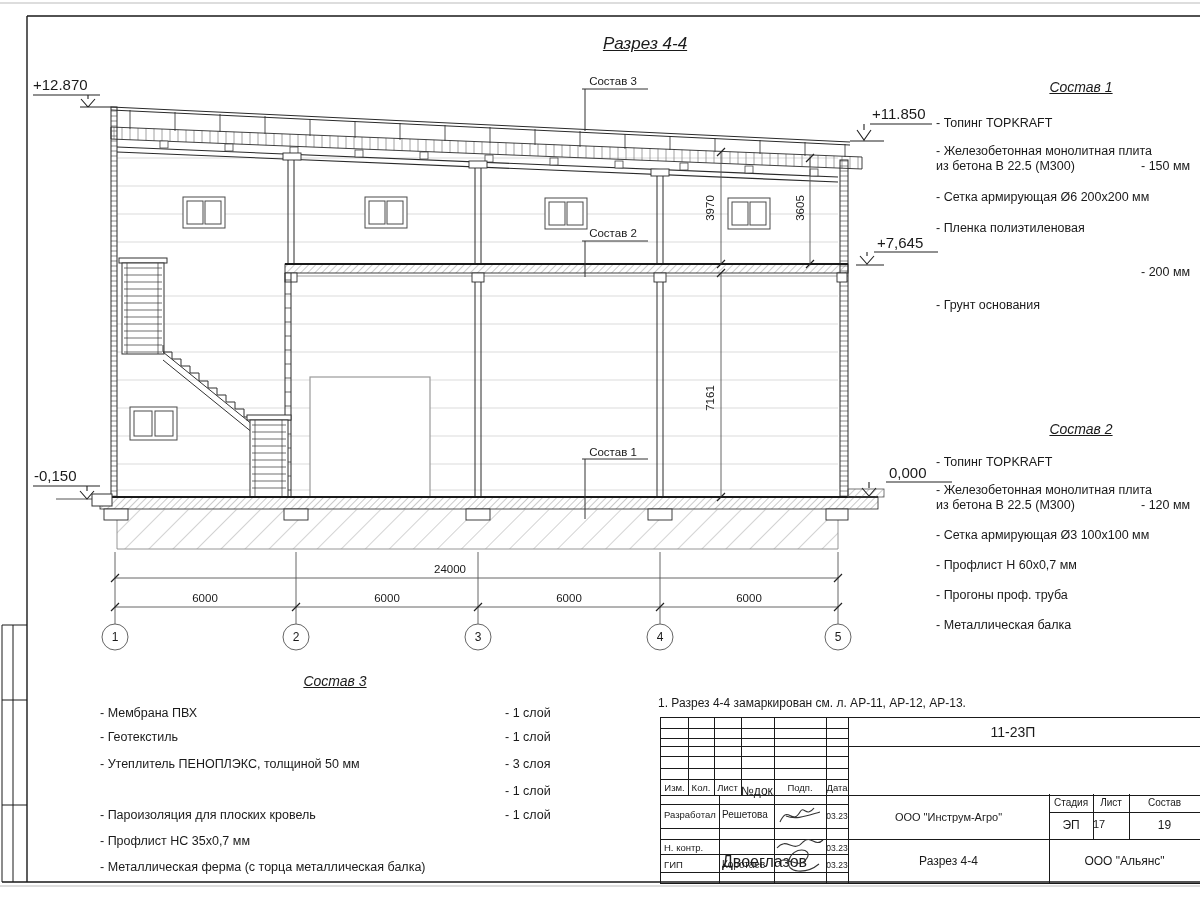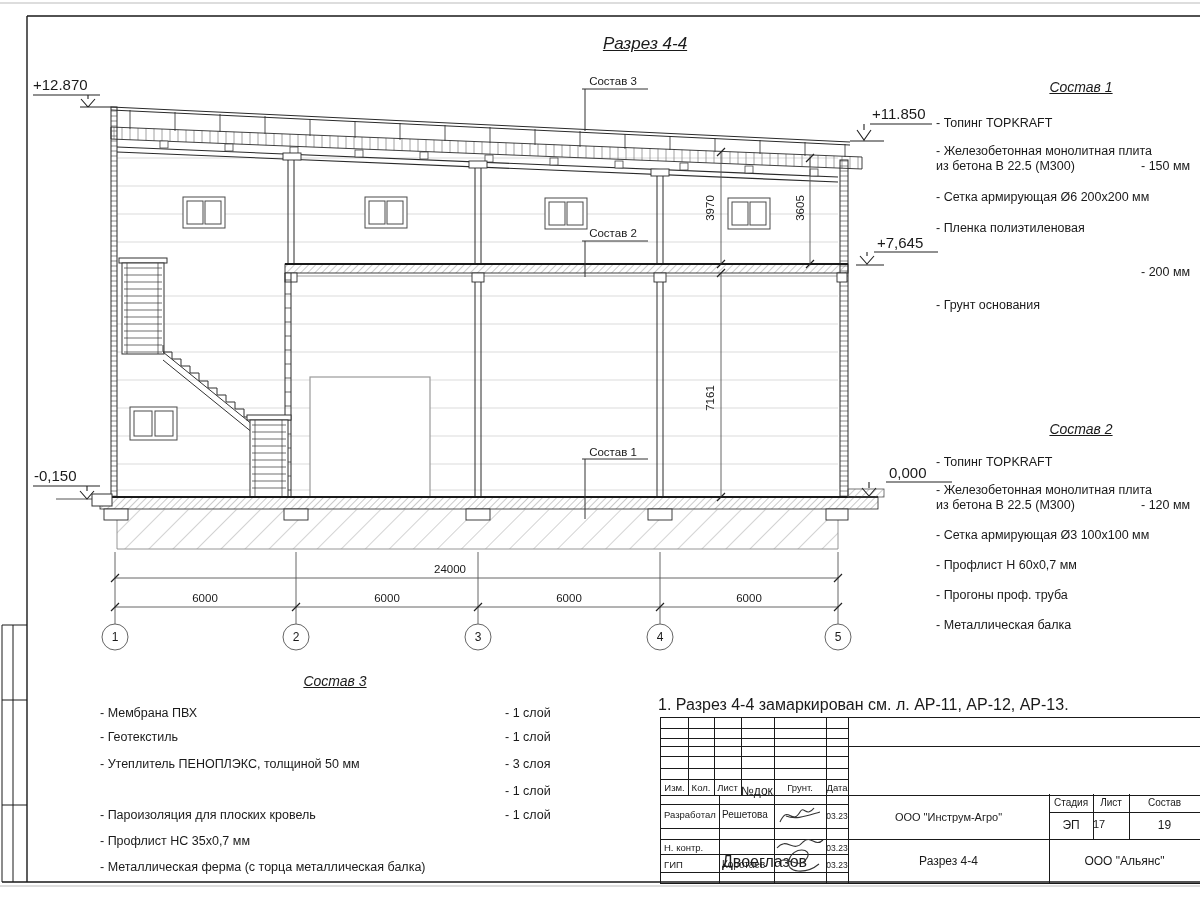--- a/index.html
+++ b/index.html
@@ -21,21 +21,21 @@
     font-size:14px;font-style:italic;text-decoration:underline;}
   .comp .li{position:absolute;left:0;white-space:pre-line;}
   .comp .val{position:absolute;white-space:nowrap;}
   #sostav1{left:936px;top:78px;width:290px;height:250px;}
   #sostav2{left:936px;top:420px;width:290px;height:230px;}
   #sostav3{left:100px;top:672px;width:470px;height:215px;}
   #sostav1 .val,#sostav2 .val{left:205px;}
   #sostav3 .val{left:405px;}
 
   
-  #note{left:658px;top:696px;font-size:16px;}
+  #note{left:658px;top:696px;font-size:12px;}
   #stamp{left:660px;top:717px;width:539px;height:165px;border:1.5px solid #1a1a1a;}
   #stamp .vl{position:absolute;width:1px;background:#1a1a1a;}
   #stamp .hl{position:absolute;height:1px;background:#1a1a1a;}
   #stamp .t{position:absolute;font-size:10px;white-space:nowrap;}
   #stamp .c{text-align:center;}
   #stamp .docnum{left:187px;top:6px;width:330px;font-size:14px;}
   #stamp .descr{left:187px;top:31px;width:352px;font-size:9.5px;line-height:13.5px;white-space:pre-line;}
 </style>
 </head>
 <body>
@@ -298,40 +298,41 @@
   <div class="hl" style="left:0;top:110px;width:187px"></div>
   <div class="hl" style="left:0;top:121px;width:539px"></div>
   <div class="hl" style="left:0;top:136px;width:187px"></div>
   <div class="hl" style="left:0;top:154px;width:187px"></div>
   <div class="hl" style="left:388px;top:94px;width:151px"></div>
 
   <div class="t c" style="left:0;top:64px;width:27px;font-size:9.5px">Изм.</div>
   <div class="t c" style="left:27px;top:64px;width:26px;font-size:9.5px">Кол.</div>
   <div class="t c" style="left:53px;top:64px;width:27px;font-size:9.5px">Лист</div>
   <div class="t c" style="left:80px;top:66px;width:33px;font-size:12px">№док.</div>
-  <div class="t c" style="left:113px;top:64px;width:52px;font-size:9.5px">Грунт.</div>
+  <div class="t c" style="left:113px;top:64px;width:52px;font-size:9.5px">Подп.</div>
   <div class="t c" style="left:165px;top:64px;width:22px;font-size:9.5px">Дата</div>
 
   <div class="t" style="left:3px;top:91px;font-size:9.5px">Разработал</div>
   <div class="t" style="left:61px;top:91px;font-size:10px">Решетова</div>
   <div class="t c" style="left:165px;top:93px;width:22px;font-size:8.5px">03.23</div>
   <div class="t" style="left:3px;top:124px;font-size:9.5px">Н. контр.</div>
   <div class="t" style="left:61px;top:135px;font-size:16px">Двоеглазов</div>
   <div class="t c" style="left:165px;top:125px;width:22px;font-size:8.5px">03.23</div>
   <div class="t" style="left:3px;top:141px;font-size:9.5px">ГИП</div>
   <div class="t" style="left:61px;top:141px;font-size:10px">Коротаев</div>
   <div class="t c" style="left:165px;top:142px;width:22px;font-size:8.5px">03.23</div>
 
   <svg class="abs" style="left:115px;top:84px" width="48" height="26" viewBox="0 0 48 26">
     <path d="M4,20 C12,2 16,24 24,10 C28,3 30,16 38,6 M10,14 C20,18 30,14 44,10" stroke="#333" stroke-width="1.1" fill="none"></path>
   </svg>
   <svg class="abs" style="left:112px;top:116px" width="54" height="42" viewBox="0 0 54 42">
     <path d="M4,14 C14,2 20,20 30,8 C38,0 42,14 50,6 M6,30 C10,18 26,38 34,24 C40,14 20,12 16,26 C12,40 34,40 46,30" stroke="#333" stroke-width="1.1" fill="none"></path>
   </svg>
 
+  <div class="t c docnum">11-23П</div>
   <div class="t c" style="left:187px;top:93px;width:201px;font-size:11px">ООО "Инструм-Агро"</div>
   <div class="t c" style="left:388px;top:79px;width:44px;font-size:10px">Стадия</div>
   <div class="t c" style="left:432px;top:79px;width:36px;font-size:10px">Лист</div>
   <div class="t c" style="left:468px;top:79px;width:71px;font-size:10px">Состав</div>
   <div class="t c" style="left:388px;top:100px;width:44px;font-size:12px">ЭП</div>
   <div class="t c" style="left:420px;top:100px;width:36px;font-size:11px">17</div>
   <div class="t c" style="left:468px;top:100px;width:71px;font-size:12px">19</div>
   <div class="t c" style="left:187px;top:136px;width:201px;font-size:12px">Разрез 4-4</div>
   <div class="t c" style="left:388px;top:136px;width:151px;font-size:12px">ООО "Альянс"</div>
 </div>

